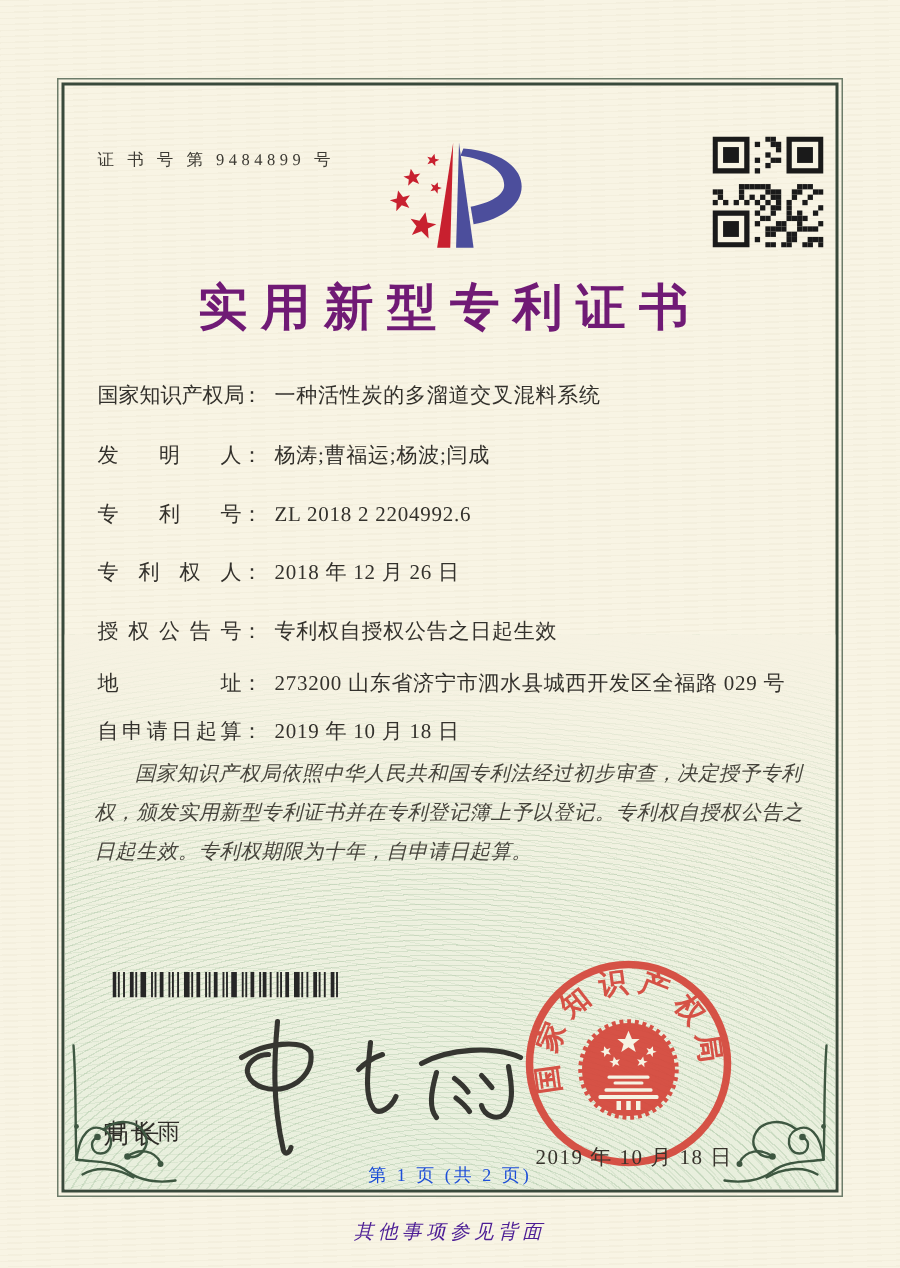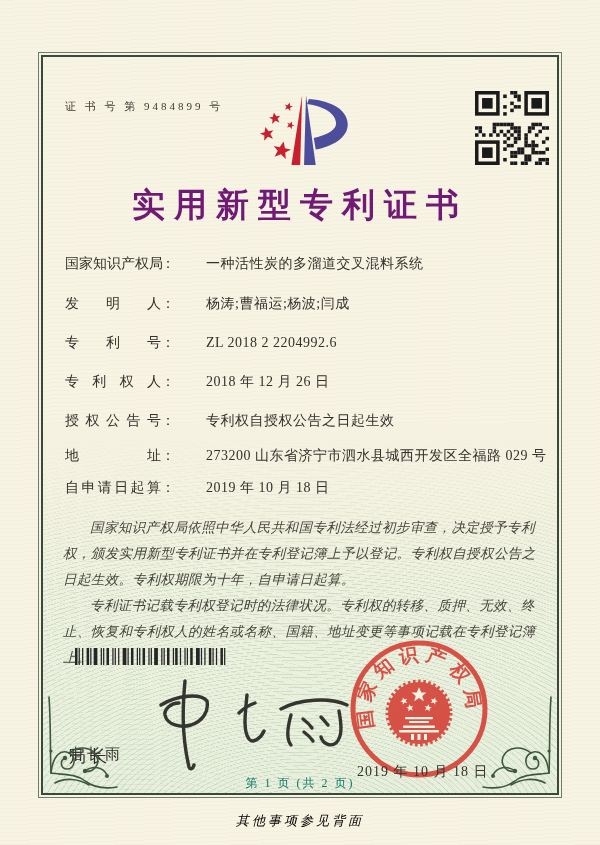--- a/index.html
+++ b/index.html
@@ -31,36 +31,36 @@
   }
   .cert-no { position:absolute; left:22px; top:42px; font-size:11px; letter-spacing:3px; color:#3c3a33; }
   .logo { position:absolute; left:195px; top:32px; width:136px; height:90px; }
   .qr { position:absolute; left:432px; top:34px; width:74px; height:74px; }
   .title { position:absolute; left:0; right:0; top:126px; text-align:center;
     font-size:33px; font-weight:bold; letter-spacing:9px; color:#701a75; }
   .fields { position:absolute; left:22px; top:198px; width:482px; font-size:14px; }
   .frow { position:absolute; left:0; white-space:nowrap; }
   .flabel { display:inline-block; width:96px; text-align:justify; text-align-last:justify; vertical-align:top; }
   .fcolon { display:inline-block; margin-right:8px; }
-  .fvalue { letter-spacing:0.5px;margin-left:23px; }
+  .fvalue { letter-spacing:0.5px; }
   .pair2 { position:absolute; left:238px; top:0; }
   .paras { position:absolute; left:20px; top:446px; width:486px;
-    font-size:13.5px; line-height:1.92; color:#46443c; font-style:italic; letter-spacing:0.4px;margin-top:12px; }
+    font-size:13.5px; line-height:1.92; color:#46443c; font-style:italic; letter-spacing:0.4px; }
   .paras p { text-indent:2em; }
   .barcode { position:absolute; left:32px; top:591px; width:152px; height:17px; }
   .director-title { position:absolute; left:26px; top:688px; font-size:17px; letter-spacing:4px; color:#2f2d28;
     font-family:"Liberation Sans","DejaVu Sans",sans-serif; }
   .director-name  { position:absolute; left:26px; top:688px; font-size:15px; letter-spacing:3px; color:#2f2d28;
     font-family:"Liberation Sans","DejaVu Sans",sans-serif; }
   .signature { position:absolute; left:100px; top:618px; width:215px; height:100px; }
   .seal { position:absolute; left:304px; top:580px; width:144px; height:144px; opacity:0.92; }
   .seal-date { position:absolute; left:314px; top:706px; font-size:14px; color:#37332c; letter-spacing:1px; z-index:4; }
-  .page-no { position:absolute; left:0; right:0; top:718px; text-align:center; font-size:12px; letter-spacing:2px; color:#0f766e; }
+  .page-no { position:absolute; left:0; right:0; top:718px; text-align:center; font-size:12px; letter-spacing:2px; color:#1d4ed8; }
   .footer-note { position:absolute; left:0; right:0; top:812px; text-align:center; font-size:13px; font-style:italic;
-    letter-spacing:3px; color:#000000; }
+    letter-spacing:3px; color:#4c1d95; }
   .flourish { position:absolute; bottom:2px; width:78px; height:96px; z-index:3; }
   .flourish.bl { left:2px; }
   .flourish.br { right:2px; transform:scaleX(-1); }
 </style>
 </head>
 <body>
 
 <div class="paper-texture"></div>
 
 <div class="frame">
@@ -246,21 +246,20 @@
       <div class="frow" style="top:192px">
         <span class="flabel">地址</span><span class="fcolon">：</span><span class="fvalue">273200 山东省济宁市泗水县城西开发区全福路 029 号</span>
       </div>
       <div class="frow" style="top:224px; width:482px;">
         <span class="flabel">自申请日起算</span><span class="fcolon">：</span><span class="fvalue">2019 年 10 月 18 日</span>
       </div>
     </div>
 
     <div class="paras">
       <p>国家知识产权局依照中华人民共和国专利法经过初步审查，决定授予专利权，颁发实用新型专利证书并在专利登记簿上予以登记。专利权自授权公告之日起生效。专利权期限为十年，自申请日起算。</p>
-      <p>专利证书记载专利权登记时的法律状况。专利权的转移、质押、无效、终止、恢复和专利权人的姓名或名称、国籍、地址变更等事项记载在专利登记簿上。</p>
     </div>
 
     <svg class="barcode" id="barcode-svg" viewBox="0 0 152 17" preserveAspectRatio="none">
         <rect x="0" y="0" width="2.5" height="17" fill="#262626"></rect>
         <rect x="3.6" y="0" width="1.25" height="17" fill="#262626"></rect>
         <rect x="7.050000000000001" y="0" width="1.25" height="17" fill="#262626"></rect>
         <rect x="11.600000000000001" y="0" width="2.5" height="17" fill="#262626"></rect>
         <rect x="15.200000000000001" y="0" width="1.25" height="17" fill="#262626"></rect>
         <rect x="18.650000000000002" y="0" width="3.75" height="17" fill="#262626"></rect>
         <rect x="25.700000000000003" y="0" width="1.25" height="17" fill="#262626"></rect>

